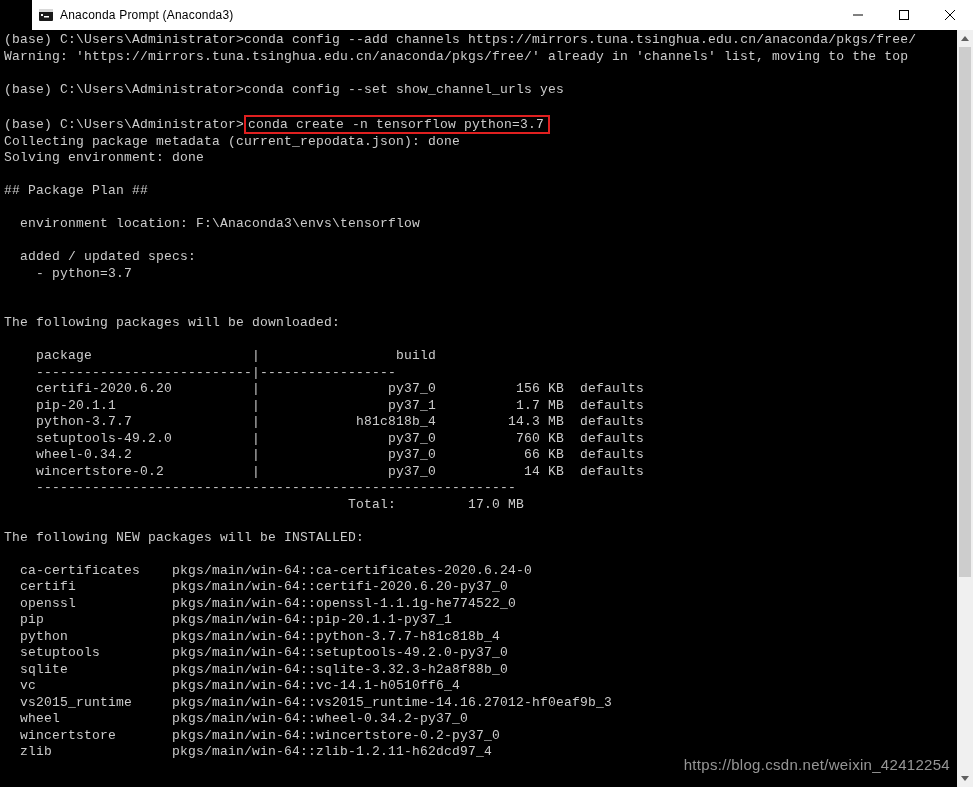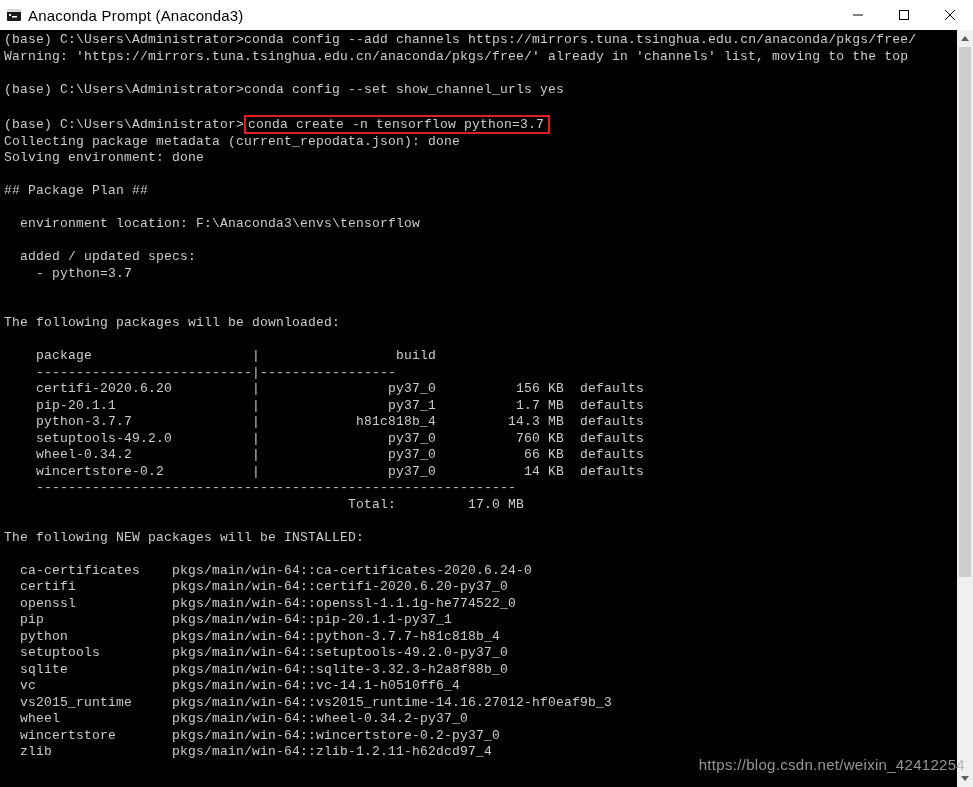--- a/index.html
+++ b/index.html
@@ -14,21 +14,22 @@
     position:relative;
   }
   .titlebar {
     height:30px;
     background:#ffffff;
     border-bottom:1px solid #999;
     display:flex;
     align-items:center;
     color:#000;
     font-family:"Segoe UI","Tahoma",sans-serif;
-    font-size:15px;
+    font-size:12px;
+    margin-left:32px;
   }
   .titlebar .icon {
     width:16px;height:16px;margin:0 6px;
     display:flex;align-items:center;justify-content:center;
   }
   .titlebar .icon svg{display:block}
   .titlebar .title{flex:0 0 auto}
   .titlebar .spacer{flex:1}
   .titlebar .btn{
     width:46px;height:30px;
@@ -67,21 +68,21 @@
     color:#555;
   }
   .scrollbtn.up{top:0}
   .scrollbtn.down{bottom:0}
   .scrollthumb{
     position:absolute;left:2px;top:17px;width:12px;height:530px;
     background:#cdcdcd;
   }
   .watermark{
     position:absolute;
-    right:8px;bottom:14px;
+    right:23px;bottom:14px;
     color:#b0b0b0;
     font-family:Arial,sans-serif;
     font-size:15px;
     letter-spacing:0.3px;
     opacity:0.85;
   }
 </style>
 </head>
 <body>
 

